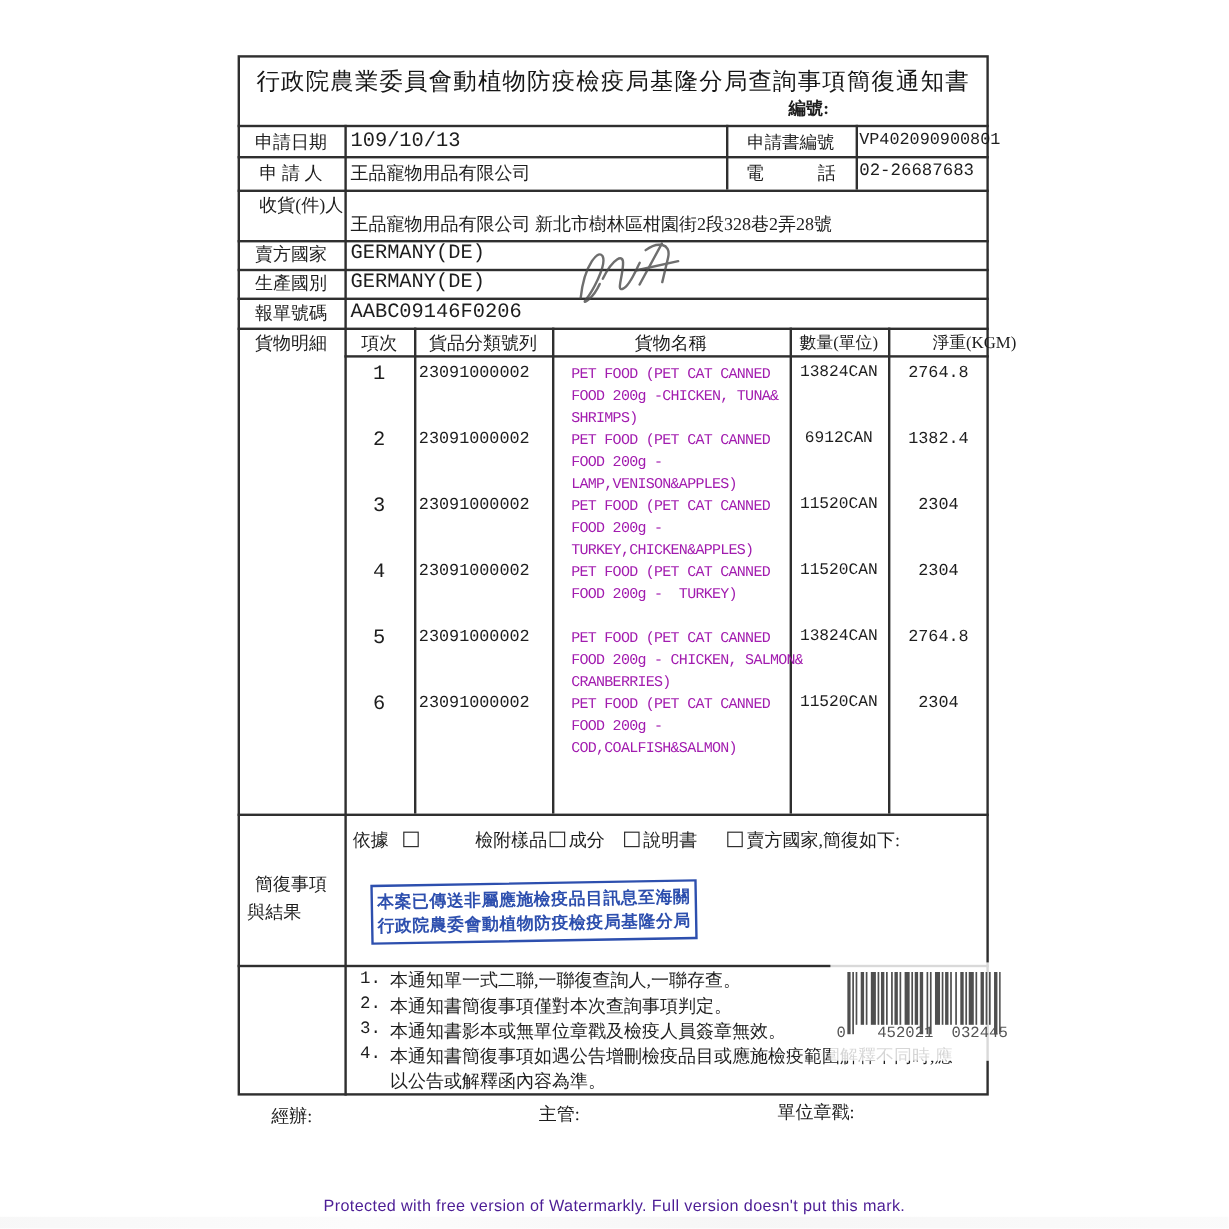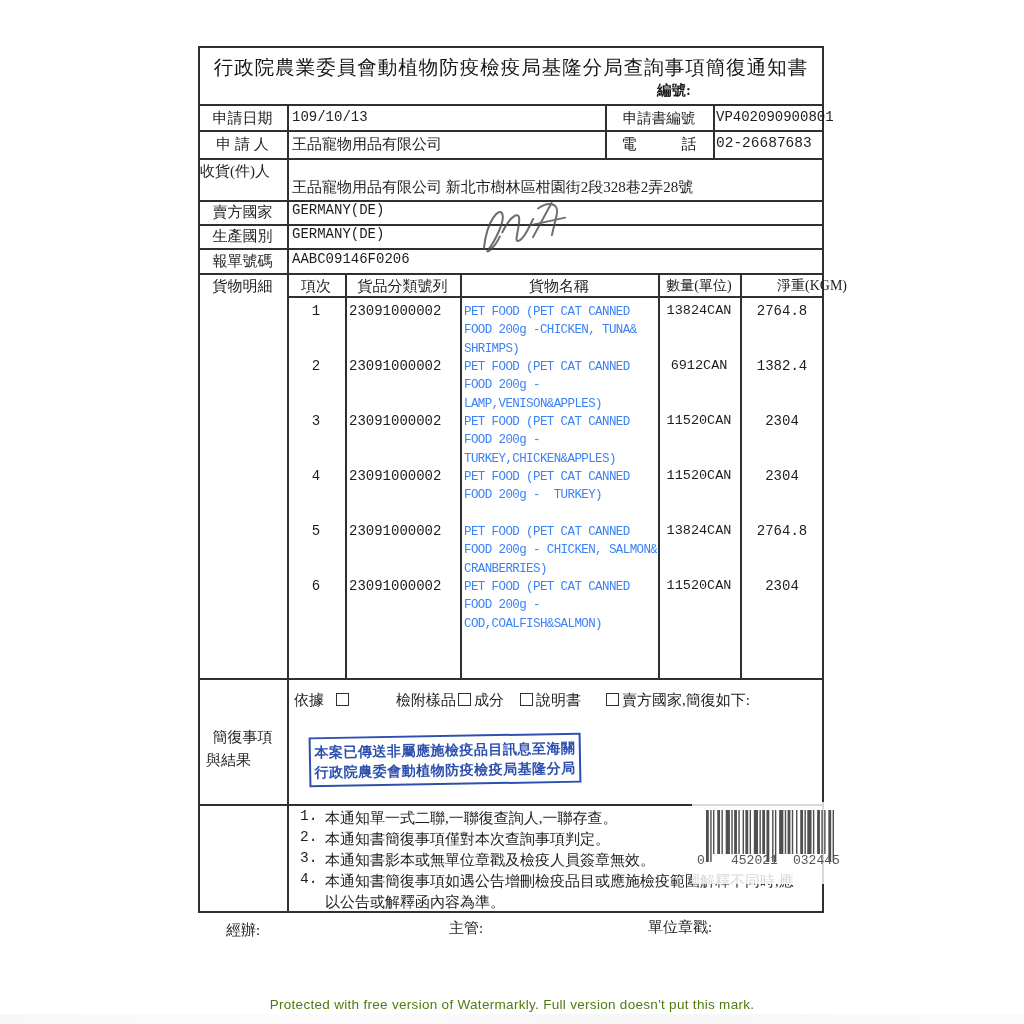--- a/index.html
+++ b/index.html
@@ -12,41 +12,41 @@
   .abs { position:absolute; }
   
   .frame { position:absolute; left:198px; top:46px; width:626px; height:867px;
            border:2px solid #2f2f2f; }
   .hline { position:absolute; height:2px; background:#2f2f2f; }
   .vline { position:absolute; width:2px; background:#2f2f2f; }
   
   .cjk  { font-size:15px; color:#1d1d1d; white-space:nowrap; }
   .cjk-c{ text-align:center; }
   .mono { font-family:"Liberation Mono","DejaVu Sans Mono",monospace;
-          font-size:14px; color:#1d1d1d; white-space:nowrap; }
+          font-size:17px; color:#1d1d1d; white-space:nowrap; }
   .title { font-size:19.5px; letter-spacing:1px; text-align:center; color:#161616; }
   .item-name { font-family:"Liberation Mono","DejaVu Sans Mono",monospace;
                font-size:12.5px; letter-spacing:-0.6px; line-height:18.3px;
-               color:#3b82f6; white-space:pre; overflow:hidden; }
+               color:#a21caf; white-space:pre; overflow:hidden;margin-left:12px; }
   .checkbox { position:absolute; width:13px; height:13px; border:1.5px solid #2f2f2f; background:#fff; }
   .stamp { position:absolute; left:309px; top:735px; width:272px; height:50px;
            border:2.5px solid #2d4fae; transform:rotate(-1deg);
            color:#2d4fae; font-weight:bold; font-size:14px; text-align:center;
            line-height:20px; padding-top:4px; letter-spacing:0.5px; background:rgba(255,255,255,0.15); }
   .note-line { display:flex; }
   .note-num { font-family:"Liberation Mono","DejaVu Sans Mono",monospace;
               font-size:14.5px; width:25px; color:#1d1d1d; }
   .note-text { font-size:15px; color:#1d1d1d; white-space:pre-wrap; line-height:21px; }
   .barcode-box { position:absolute; left:692px; top:802px; width:156px; height:82px;
                  background:rgba(255,255,255,0.82); }
   .bc-digit { position:absolute; font-family:"Liberation Mono","DejaVu Sans Mono",monospace;
               font-size:13px; color:#555; }
   .watermark { position:absolute; left:0; top:997px; width:1024px; text-align:center;
                font-family:"Liberation Sans","DejaVu Sans",sans-serif;
-               font-size:13.5px; color:#4d7c0f; letter-spacing:0.3px;
+               font-size:13.5px; color:#4c1d95; letter-spacing:0.3px;
                text-shadow:0 1px 0 #fff; }
   .bottom-strip { position:absolute; left:0; top:1014px; width:1024px; height:10px;
                   background:linear-gradient(90deg,#f1f1f1,#fafafa 30%,#efefef 60%,#f7f7f7); opacity:.55; }
 </style>
 </head>
 <body>
 
 <div class="page">
 
   <div class="frame"></div>
@@ -76,21 +76,21 @@
   <div class="abs cjk cjk-c" style="left:200px;top:109px;width:85px;">申請日期</div>
   <div class="abs mono" style="left:292px;top:109px;">109/10/13</div>
   <div class="abs cjk cjk-c" style="left:607px;top:109px;width:104px;font-size:14.5px;">申請書編號</div>
   <div class="abs mono" style="left:716px;top:109px;font-size:14px;">VP402090900801</div>
 
   <div class="abs cjk cjk-c" style="left:200px;top:135px;width:85px;">申 請 人</div>
   <div class="abs cjk" style="left:292px;top:135px;">王品寵物用品有限公司</div>
   <div class="abs cjk cjk-c" style="left:607px;top:135px;width:104px;">電　　　話</div>
   <div class="abs mono" style="left:716px;top:135px;font-size:14.5px;">02-26687683</div>
 
-  <div class="abs cjk" style="left:200px;top:162px;">收貨(件)人</div>
+  <div class="abs cjk" style="left:200px;top:162px;padding-left:16px;">收貨(件)人</div>
   <div class="abs cjk" style="left:292px;top:178px;">王品寵物用品有限公司  新北市樹林區柑園街2段328巷2弄28號</div>
 
   <div class="abs cjk cjk-c" style="left:200px;top:203px;width:85px;">賣方國家</div>
   <div class="abs mono" style="left:292px;top:202px;">GERMANY(DE)</div>
   <div class="abs cjk cjk-c" style="left:200px;top:227px;width:85px;">生產國別</div>
   <div class="abs mono" style="left:292px;top:226px;">GERMANY(DE)</div>
   <div class="abs cjk cjk-c" style="left:200px;top:252px;width:85px;">報單號碼</div>
   <div class="abs mono" style="left:292px;top:251px;">AABC09146F0206</div>
 
   <svg class="abs" style="left:468px;top:196px;" width="112" height="64" viewBox="0 0 112 64">

